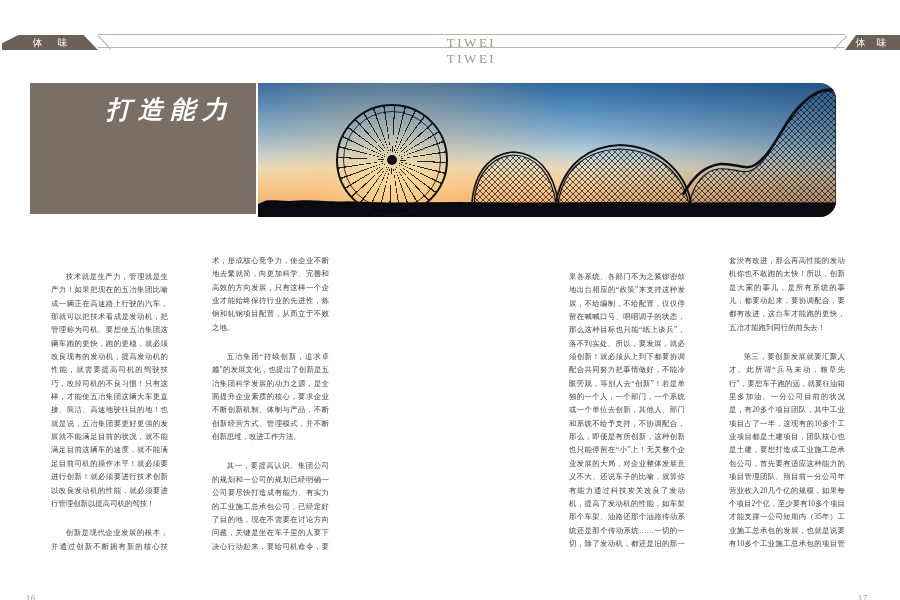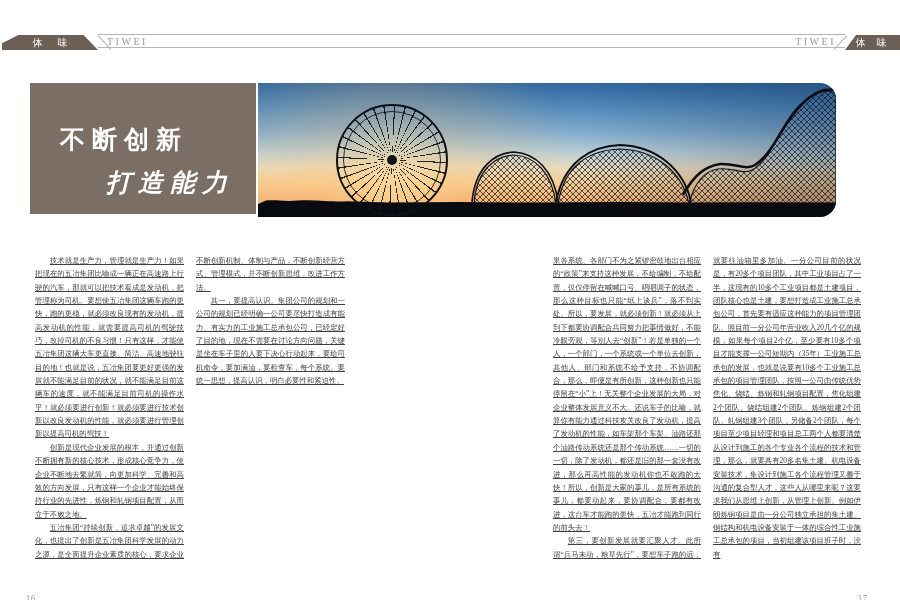--- a/index.html
+++ b/index.html
@@ -18,21 +18,21 @@
   .ribbon-right{left:845px;width:55px;clip-path:polygon(0 100%,20% 0,100% 0,100% 100%);}
   .ribbon-right span{letter-spacing:11px;text-indent:8px;}
   .ribbon-slash{position:absolute;width:1px;height:19px;background:var(--accent_line);}
   .ribbon-slash-left{left:104px;top:33px;transform:rotate(-43deg);}
   .ribbon-slash-right{left:840px;top:33px;transform:rotate(43deg);}
   .header-rule{
     position:absolute;left:98px;top:34px;width:747px;height:14px;
     border-top:1px solid var(--accent_line);border-bottom:1px solid var(--accent_line);
     display:flex;justify-content:space-between;align-items:center;
     padding:0 9px;box-sizing:border-box;
-    font-size:10px;letter-spacing:2.5px;color:#9b968f;
+    font-size:13px;letter-spacing:2.5px;color:#9b968f;flex-direction:column;
   }
   
   .title-block{
     position:absolute;left:30px;top:83px;width:226px;height:131px;
     background:var(--title_block);color:#fff;
   }
   .title-block .t1{margin:40px 0 0 30px;font-size:25px;letter-spacing:7px;font-weight:600;}
   .title-block .t2{margin:10px 0 0 76px;font-size:25px;letter-spacing:7px;font-weight:600;font-style:italic;}
   
   .photo{
@@ -56,21 +56,21 @@
   .wheel::before{content:"";position:absolute;left:50%;top:50%;width:10px;height:10px;
     margin:-5px 0 0 -5px;background:#0d1118;border-radius:50%;z-index:2;}
   
   .cols{
     position:absolute;top:254px;height:308px;overflow:hidden;
     column-count:2;column-gap:12px;column-fill:auto;
     font-size:7.4px;line-height:13.35px;text-align:justify;color:var(--text);
   }
   .cols-left{left:35px;width:310px;}
   .cols-right{left:553px;width:308px;}
-  .cols p{margin:0;text-indent:2em;text-decoration:underline;}
+  .cols p{margin:16px;text-indent:2em;}
   .cols p.noindent{text-indent:0;}
   
   .pagenum{position:absolute;top:554px;font-size:8px;color:#8a8a8a;letter-spacing:1px;margin-top:40px;}
   .pn-left{left:26px;}
   .pn-right{left:858px;}
 </style>
 </head>
 <body>
 
 <div class="spread">
@@ -82,21 +82,20 @@
   <div class="header-rule">
     <span class="tiwei">TIWEI</span>
     <span class="tiwei">TIWEI</span>
   </div>
   <div class="ribbon-slash ribbon-slash-right"></div>
   <div class="ribbon ribbon-right">
     <span>体味</span>
   </div>
 
   <div class="title-block">
-    <div class="t1">不断创新</div>
     <div class="t2">打造能力</div>
   </div>
 
   <div class="photo" title="摩天轮与过山车黄昏剪影">
     <div class="sky"></div>
     <div class="dusk"></div>
     <div class="glow"></div>
     <svg class="coaster" viewBox="0 0 578 134" preserveAspectRatio="none" xmlns="http://www.w3.org/2000/svg">
       <defs>
         <pattern id="lat" width="6" height="6" patternUnits="userSpaceOnUse">

